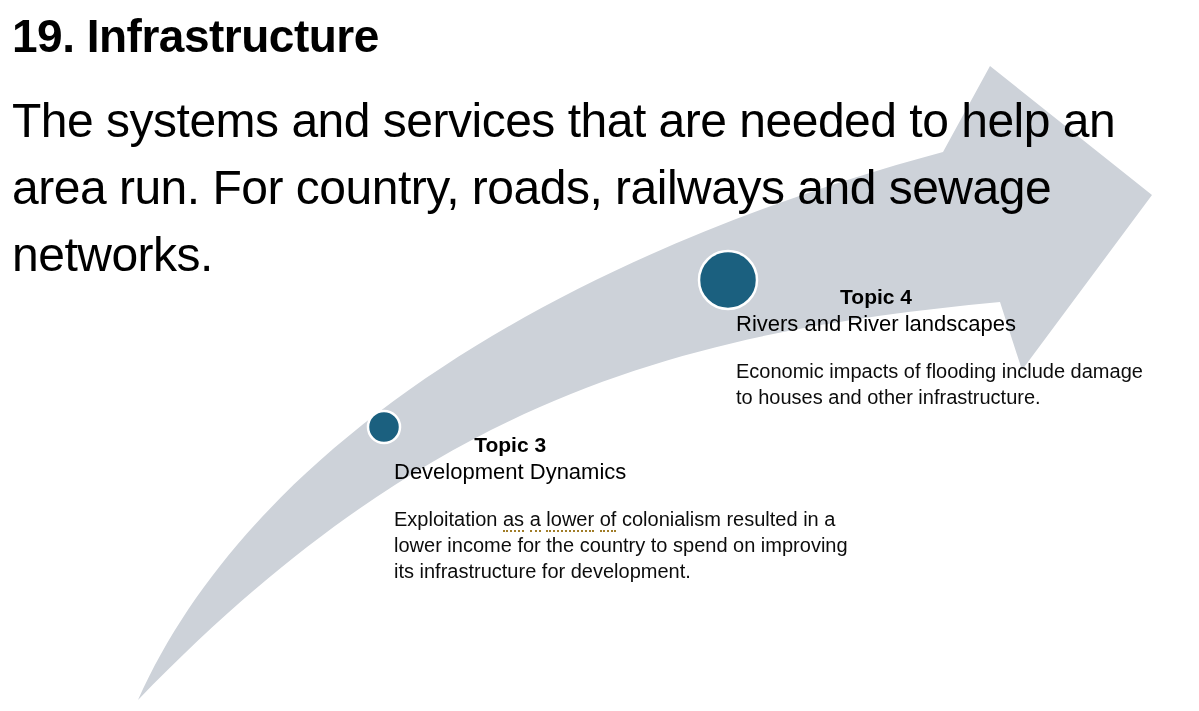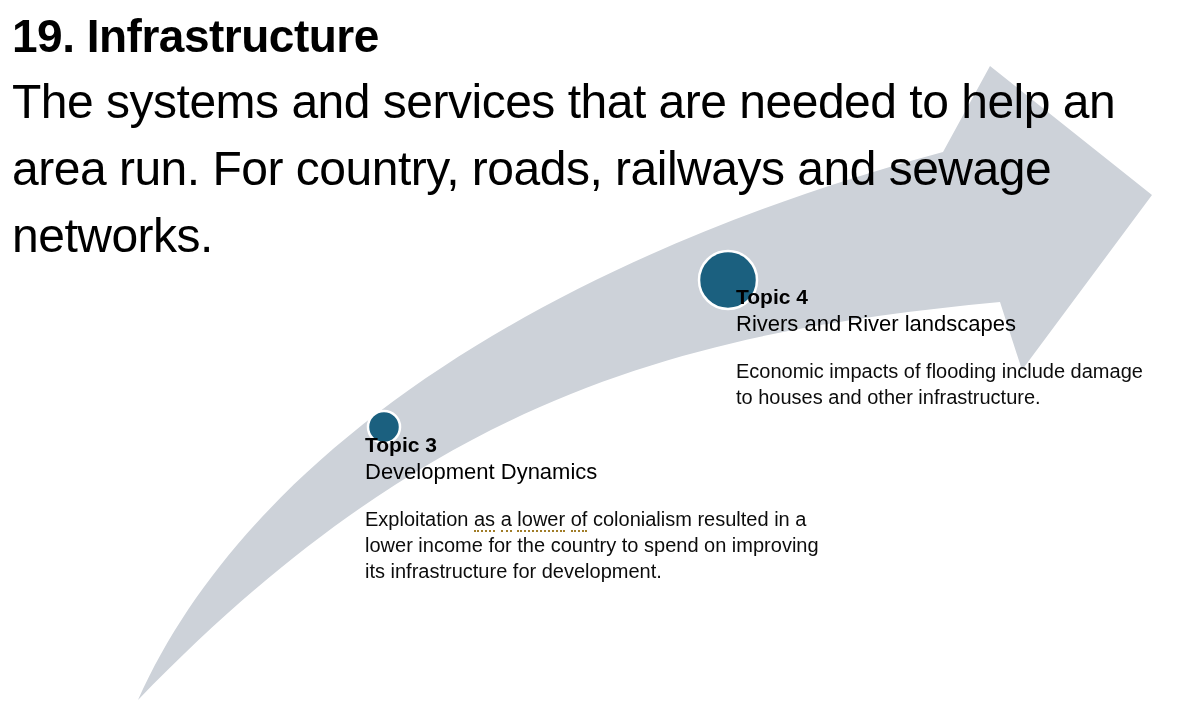--- a/index.html
+++ b/index.html
@@ -6,27 +6,27 @@
   body{
     width:1199px;height:711px;position:relative;overflow:hidden;
     background:#ffffff;color:#000;
     font-family:"Liberation Sans","DejaVu Sans",sans-serif;
   }
   #arrow-layer{position:absolute;left:0;top:0;z-index:0}
   .dot{stroke:#ffffff;stroke-width:2.5px}
 
   .intro{position:absolute;left:12px;top:8px;z-index:2}
   .intro-title{font-size:46px;font-weight:700;line-height:56px;letter-spacing:-0.5px}
-  .intro-body{margin-top:4px}
+  .intro-body{margin-top:23px}
   .intro-line{font-size:48px;font-weight:400;line-height:67px;white-space:nowrap;letter-spacing:-0.5px}
 
   .topic{position:absolute;z-index:2}
-  #topic-3{left:365px;top:431px}
+  #topic-3{left:394px;top:431px}
   #topic-4{left:736px;top:283px}
-  .topic-head{display:inline-block;}
+  .topic-head{display:inline-block;text-align:center}
   .topic-label{font-size:21px;font-weight:700;line-height:27px}
   .topic-name{font-size:22px;font-weight:400;line-height:27px;white-space:nowrap}
   .topic-desc{margin-top:21px}
   .desc-line{font-size:20px;font-weight:400;line-height:26px;white-space:nowrap;color:#0c0c0c}
   .gram{border-bottom:2px dotted #A07C28}
 </style>
 </head>
 <body>
 
 <svg id="arrow-layer" width="1199" height="711" viewBox="0 0 1199 711">

